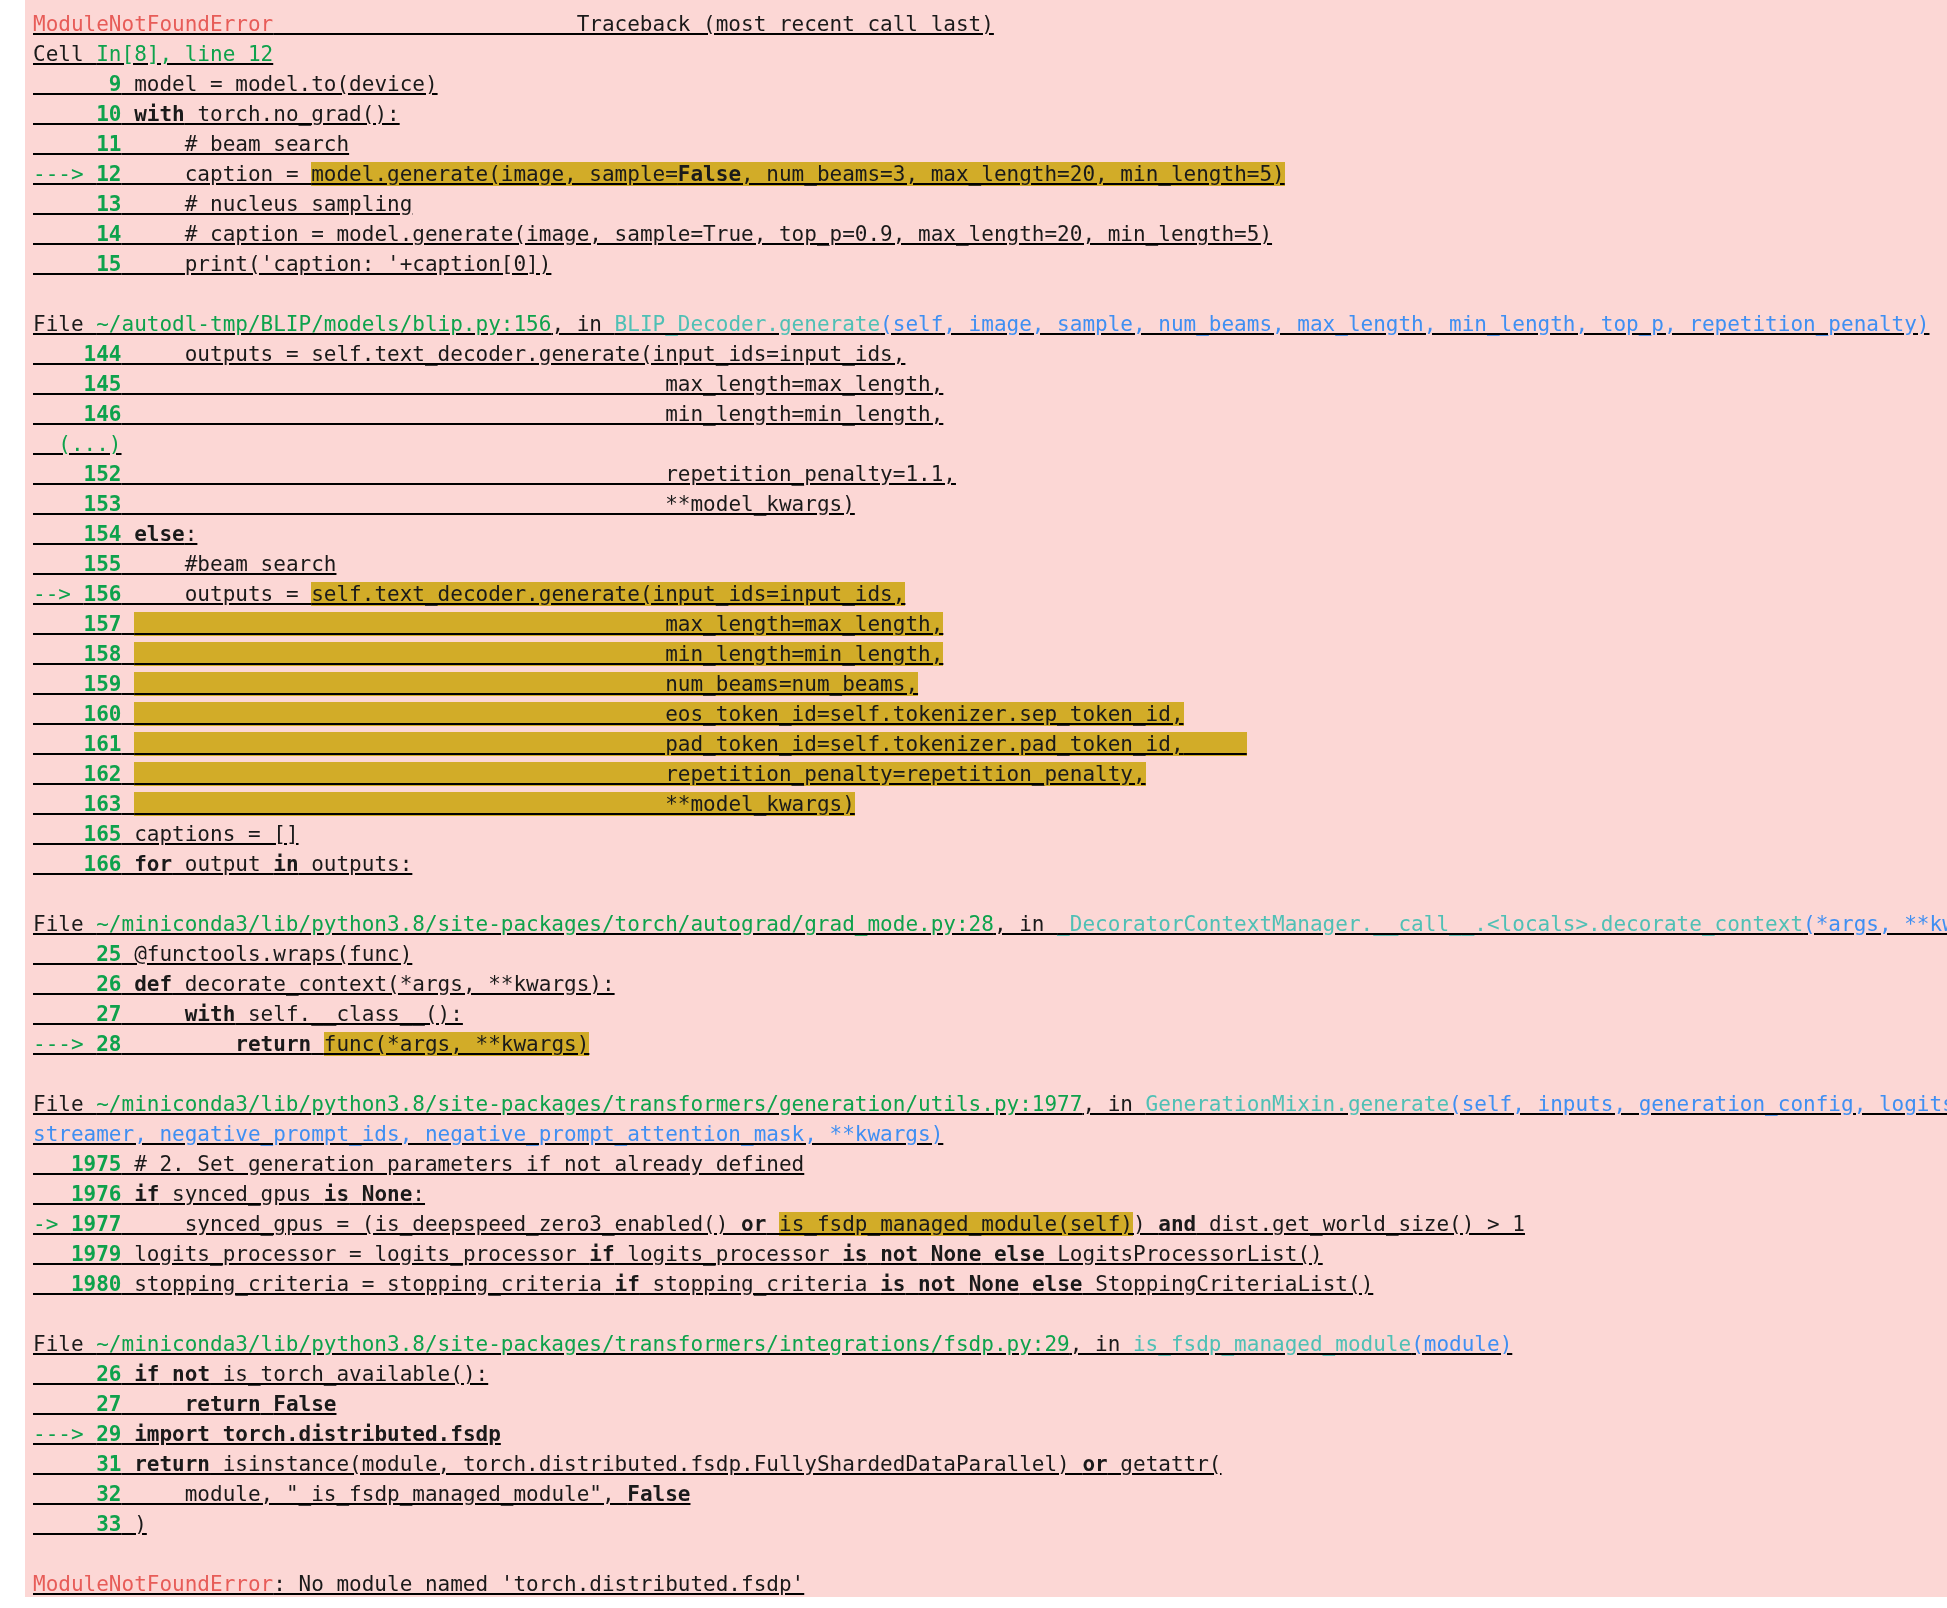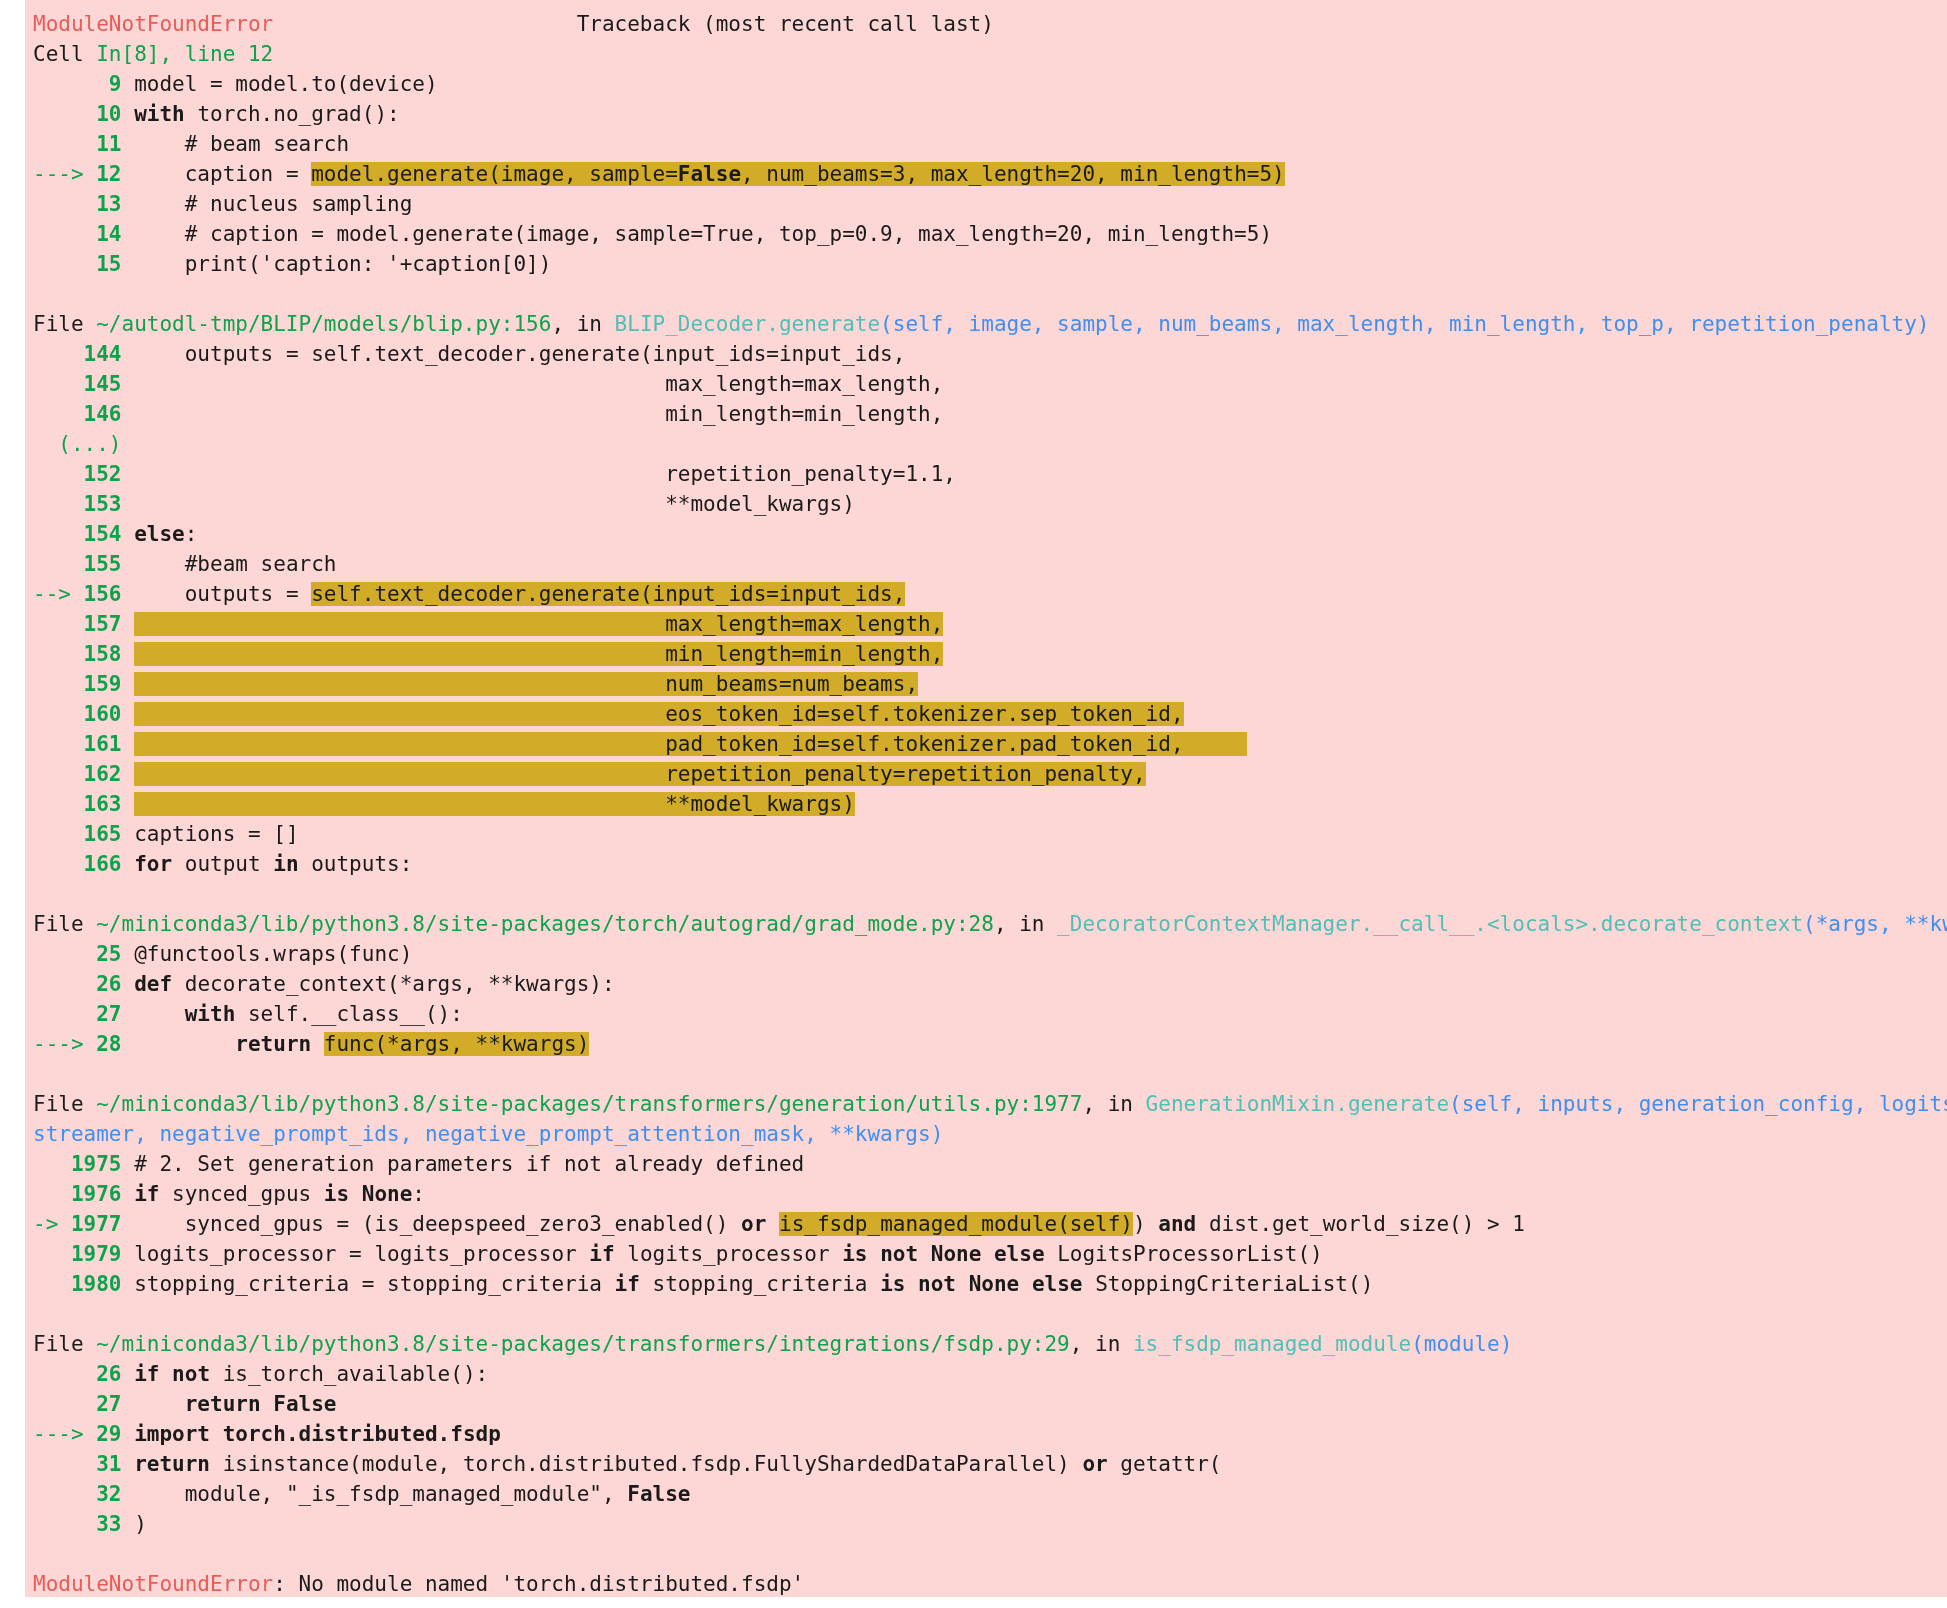--- a/index.html
+++ b/index.html
@@ -18,21 +18,21 @@
   .gutter{position:absolute;left:0;top:0;width:25px;height:1608px;background:var(--page);}
   .traceback{
     position:absolute;left:25px;top:0;width:1922px;height:1597px;
     background:var(--background);
     padding:9px 0 0 8px;
     overflow:hidden;
     font-family:"DejaVu Sans Mono","Liberation Mono",monospace;
     font-size:21px;
     white-space:pre;
   }
-  .line{height:30px;line-height:30px;white-space:pre;}
+  .line{height:30px;line-height:30px;white-space:pre;text-decoration:underline;}
   .s-p {color:var(--text);}
   .s-b {color:var(--text);font-weight:bold;text-align:right;}
   .s-r {color:var(--error_red);}
   .s-g {color:var(--green);}
   .s-gb{color:var(--green);font-weight:bold;}
   .s-t {color:var(--teal);}
   .s-bl{color:var(--blue);margin-top:44px;}
   .s-h {color:var(--text);background:var(--gold);}
   .s-hb{color:var(--text);background:var(--gold);font-weight:bold;}
 </style>

